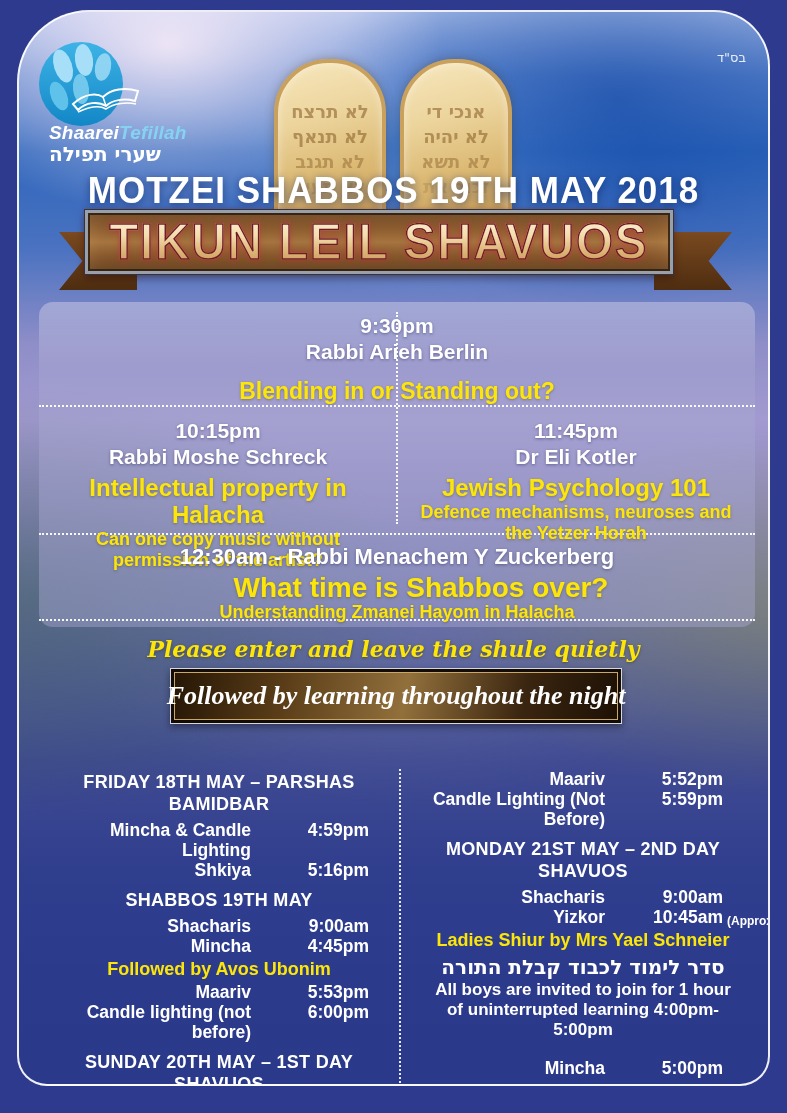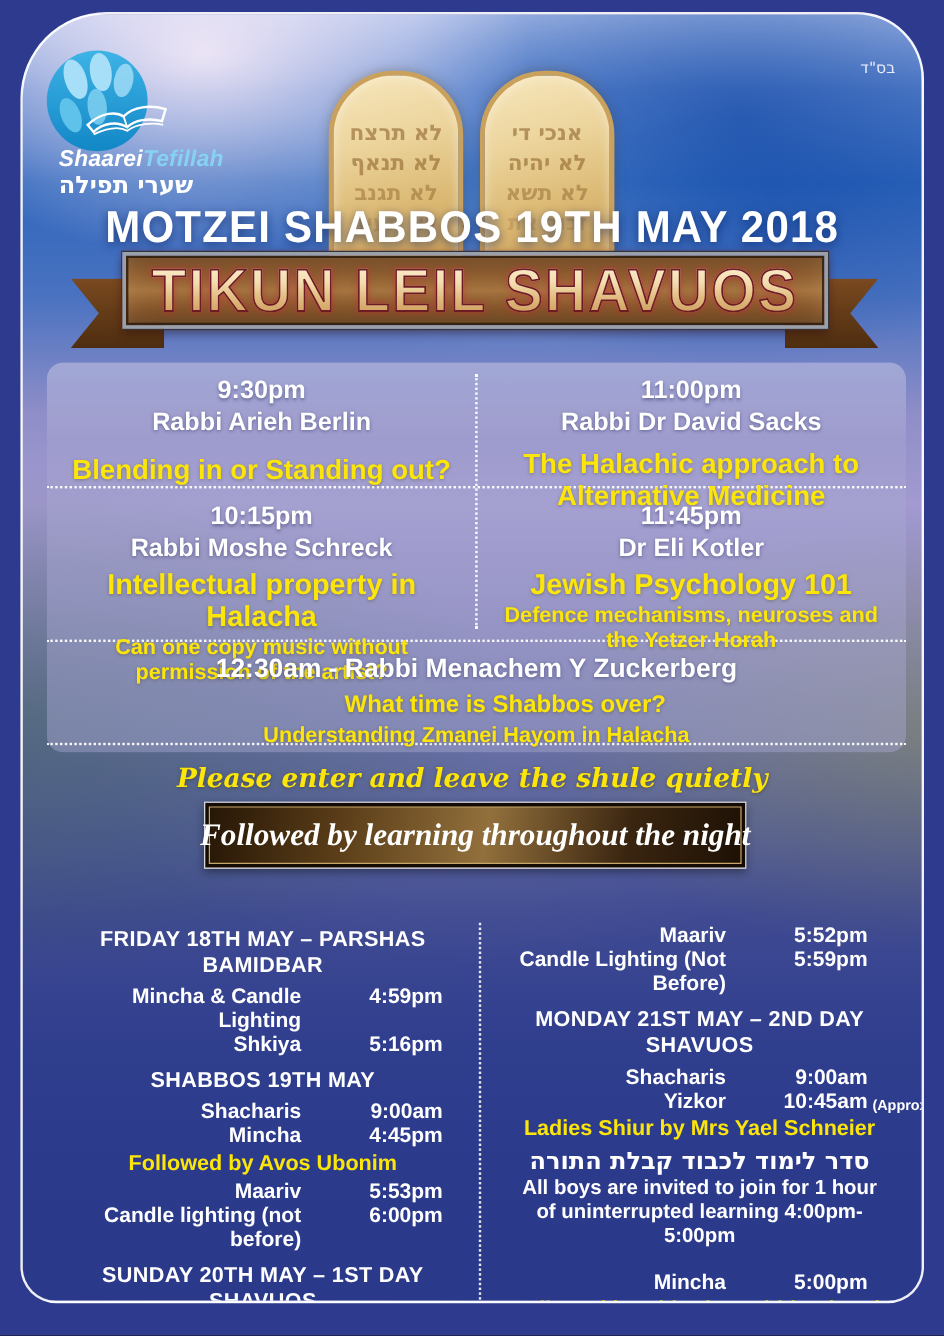--- a/index.html
+++ b/index.html
@@ -34,21 +34,21 @@
           line-height:25px;color:rgba(146,104,48,.62);}
   .t-line:nth-child(3){opacity:.8;} .t-line:nth-child(4){opacity:.4;}
   
   .main-title{position:absolute;left:0;top:158px;width:100%;text-align:center;z-index:5;
           font-weight:800;font-size:35px;letter-spacing:1px;color:#fff;transform:scaleY(1.06);
           text-shadow:0 2px 8px rgba(10,30,90,.6);}
   .tail{position:absolute;top:220px;width:78px;height:58px;z-index:4;
         background:linear-gradient(180deg,#7a4a20,#4e2d10);}
   .tail-left{left:40px;clip-path:polygon(0 0,100% 0,100% 100%,0 100%,30% 50%);}
   .tail-right{left:635px;clip-path:polygon(0 0,100% 0,70% 50%,100% 100%,0 100%);}
-  .plaque{position:absolute;left:83px;top:198px;width:588px;height:64px;box-sizing:border-box;z-index:6;
+  .plaque{position:absolute;left:66px;top:198px;width:588px;height:64px;box-sizing:border-box;z-index:6;
         background:linear-gradient(180deg,#6a4322 0%,#8a5a2e 25%,#a5743f 50%,#7e4f26 80%,#5c3a1c 100%);
         border:3px solid #9aa0aa;
         box-shadow:0 0 0 1px #33343c, inset 0 0 0 2px rgba(40,25,12,.8),
                    inset 0 0 22px rgba(255,215,150,.2), 0 4px 8px rgba(0,0,0,.35);
         display:flex;align-items:center;justify-content:center;
         filter:drop-shadow(0 0 2px rgba(150,30,40,.3));}
   .tikun{font-weight:800;font-size:50px;letter-spacing:2px;color:#edd197;transform:scaleX(.95);
          white-space:nowrap;-webkit-text-stroke:1.5px #6d1c26;
          filter:drop-shadow(0 0 3px rgba(200,40,55,.55));}
   @supports (-webkit-background-clip:text){
@@ -68,21 +68,21 @@
       border-left:2px dotted rgba(255,255,255,.95);margin-left:-1px;}
   .s-time,.s-speaker{font-size:21px;line-height:26px;font-weight:700;color:#fff;
       text-shadow:0 1px 3px rgba(40,40,90,.5);}
   .s-topic{font-size:23px;line-height:27px;font-weight:700;color:#fce60a;margin-top:8px;
       text-shadow:0 1px 3px rgba(70,55,15,.4);}
   .r1 .c0 .s-topic{margin-top:13px;}
   .r2 .s-topic{margin-top:4px;font-size:24px;}
   .s-sub{font-size:18px;line-height:21px;font-weight:700;color:#fce60a;margin-top:1px;
       text-shadow:0 1px 3px rgba(70,55,15,.4);}
   .s-late1{font-size:22px;line-height:26px;font-weight:700;color:#fff;text-shadow:0 1px 3px rgba(40,40,90,.5);}
-  .r3 .s-topic{font-size:20px;margin-top:4px;padding-left:48px;}
+  .r3 .s-topic{font-size:28px;margin-top:4px;padding-left:48px;}
   
   .quiet{position:absolute;left:0;top:624px;width:100%;text-align:center;z-index:3;
       font-family:"DejaVu Serif","Liberation Serif",serif;font-style:italic;font-weight:700;
       font-size:22px;color:#fce60a;text-shadow:0 1px 3px rgba(60,45,10,.5);}
   .plaque2{position:absolute;left:151px;top:656px;width:452px;height:56px;box-sizing:border-box;z-index:3;
       background:linear-gradient(100deg,#241505 0%,#5a3d18 25%,#92703c 52%,#3a2510 78%,#1c1004 100%);
       border:1px solid #d6d6de;
       box-shadow:inset 0 0 0 3px #140c04, inset 0 0 0 4px #c8a86a, 0 3px 7px rgba(0,0,0,.4);
       display:flex;align-items:center;justify-content:center;}
   .plaque2-text{font-family:Liberation Serif, serif;font-style:italic;font-weight:700;
@@ -163,25 +163,20 @@
     </div>
 
     <div class="sched">
       <div class="sched-vline"></div>
       <div class="srow r1">
         <div class="scell c0">
           <div class="s-time">9:30pm</div>
           <div class="s-speaker">Rabbi Arieh Berlin</div>
           <div class="s-topic">Blending in or Standing out?</div>
         </div>
-        <div class="scell c1">
-          <div class="s-time">11:00pm</div>
-          <div class="s-speaker">Rabbi Dr David Sacks</div>
-          <div class="s-topic">The Halachic approach to Alternative Medicine</div>
-        </div>
       </div>
       <div class="srow r2">
         <div class="scell">
           <div class="s-time">10:15pm</div>
           <div class="s-speaker">Rabbi Moshe Schreck</div>
           <div class="s-topic">Intellectual property in Halacha</div>
           <div class="s-sub">Can one copy music without permission of the artist?</div>
         </div>
         <div class="scell">
           <div class="s-time">11:45pm</div>

